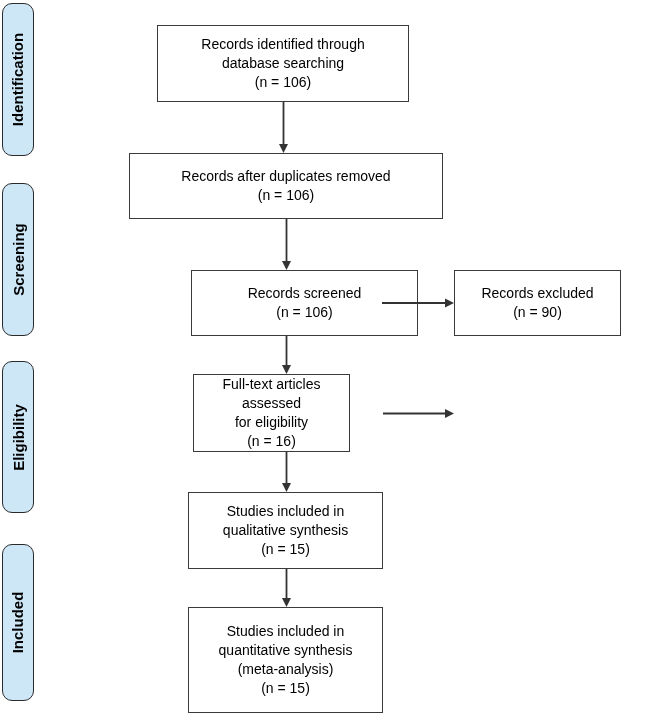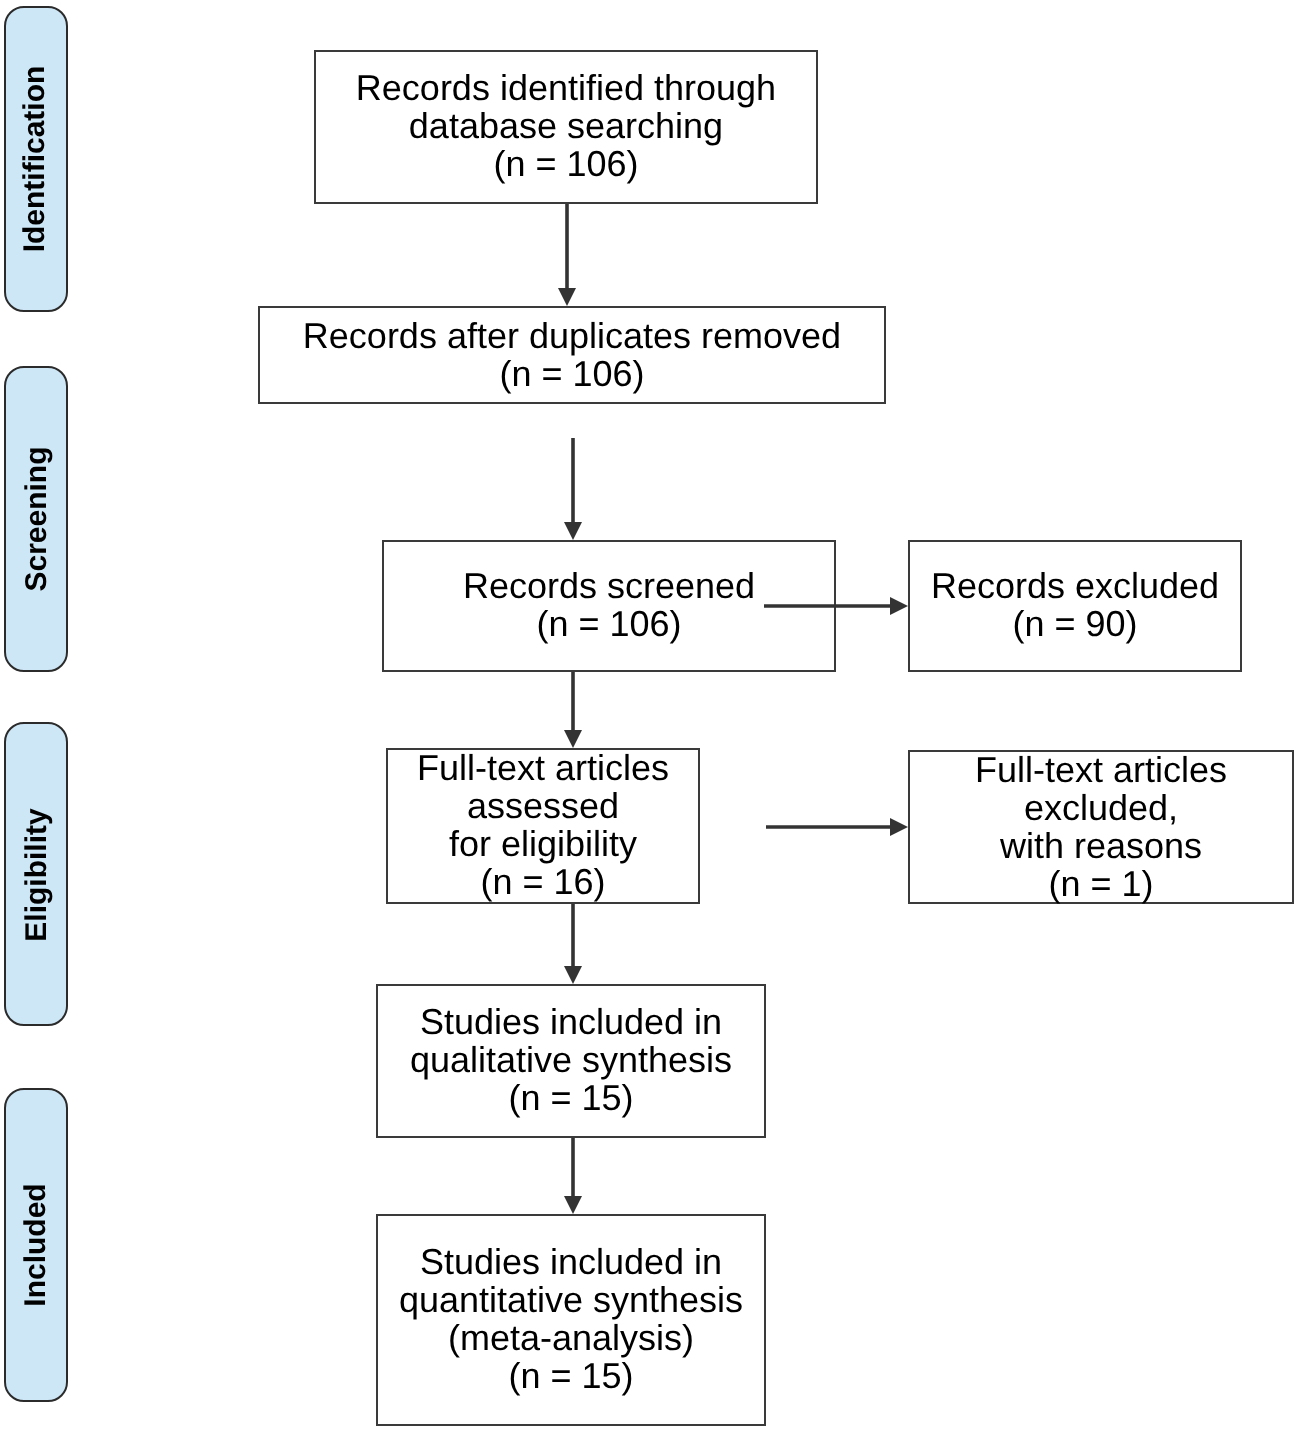--- a/index.html
+++ b/index.html
@@ -41,21 +41,21 @@
     color: var(--text);
   }
   .flowbox {
     position: absolute;
     background: var(--box-fill);
     border: 1.6px solid var(--box-border);
     display: flex;
     align-items: center;
     justify-content: center;
     text-align: center;
-    font-size: 18px;
+    font-size: 14px;
     line-height: 19px;
     color: var(--text);
     white-space: pre-line;
     padding: 2px 6px;
   }
   svg.arrows {
     position: absolute;
     left: 0; top: 0;
     width: 650px;
     height: 722px;
@@ -79,36 +79,33 @@
     <span>Eligibility</span>
   </div>
   <div class="stage" style="top:544px; height:157px;">
     <span>Included</span>
   </div>
 
   <div class="flowbox" style="left:157px; top:25px; width:252px; height:77px;">Records identified through
 database searching
 (n = 106)</div>
 
-  <div class="flowbox" style="left:129px; top:153px; width:314px; height:49px;">Records after duplicates removed
+  <div class="flowbox" style="left:129px; top:153px; width:314px; height:66px;">Records after duplicates removed
 (n = 106)</div>
 
   <div class="flowbox" style="left:191px; top:270px; width:227px; height:66px;">Records screened
 (n = 106)</div>
 
   <div class="flowbox" style="left:454px; top:270px; width:167px; height:66px;">Records excluded
 (n = 90)</div>
 
   <div class="flowbox" style="left:193px; top:374px; width:157px; height:78px;">Full-text articles assessed
 for eligibility
 (n = 16)</div>
 
-  <div class="flowbox" style="left:454px; top:375px; width:193px; height:77px;">Full-text articles excluded,
-with reasons
-(n = 1)</div>
 
   <div class="flowbox" style="left:188px; top:492px; width:195px; height:77px;">Studies included in
 qualitative synthesis
 (n = 15)</div>
 
   <div class="flowbox" style="left:188px; top:607px; width:195px; height:106px;">Studies included in
 quantitative synthesis
 (meta-analysis)
 (n = 15)</div>
 

